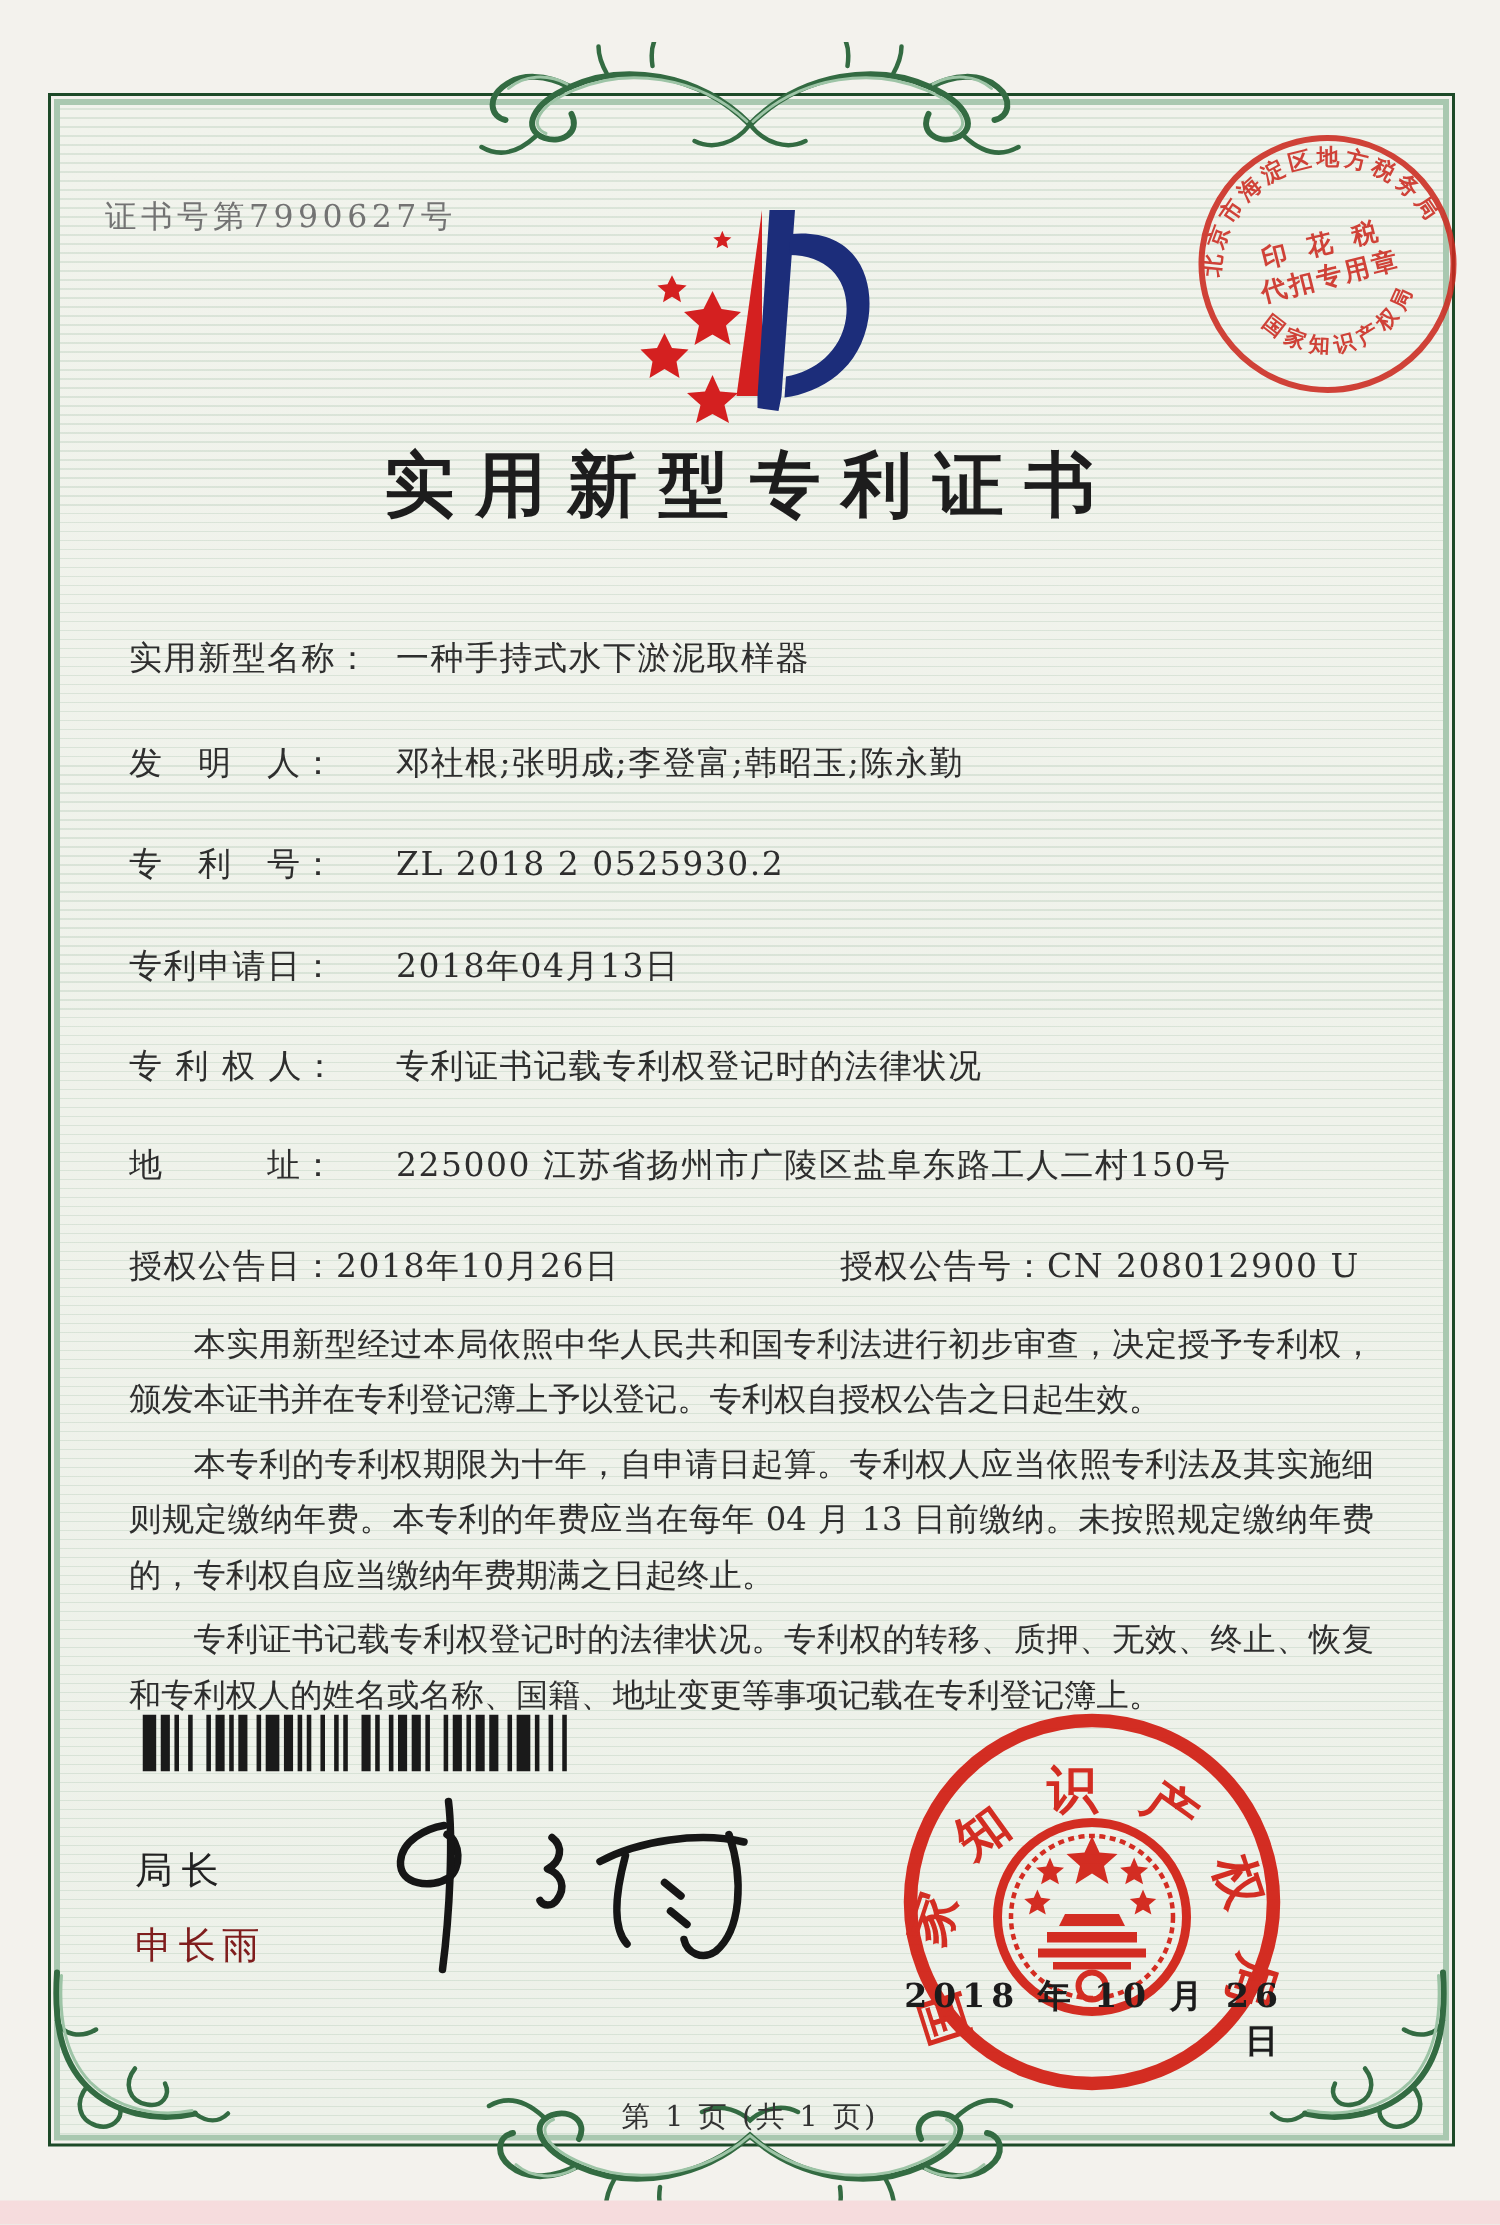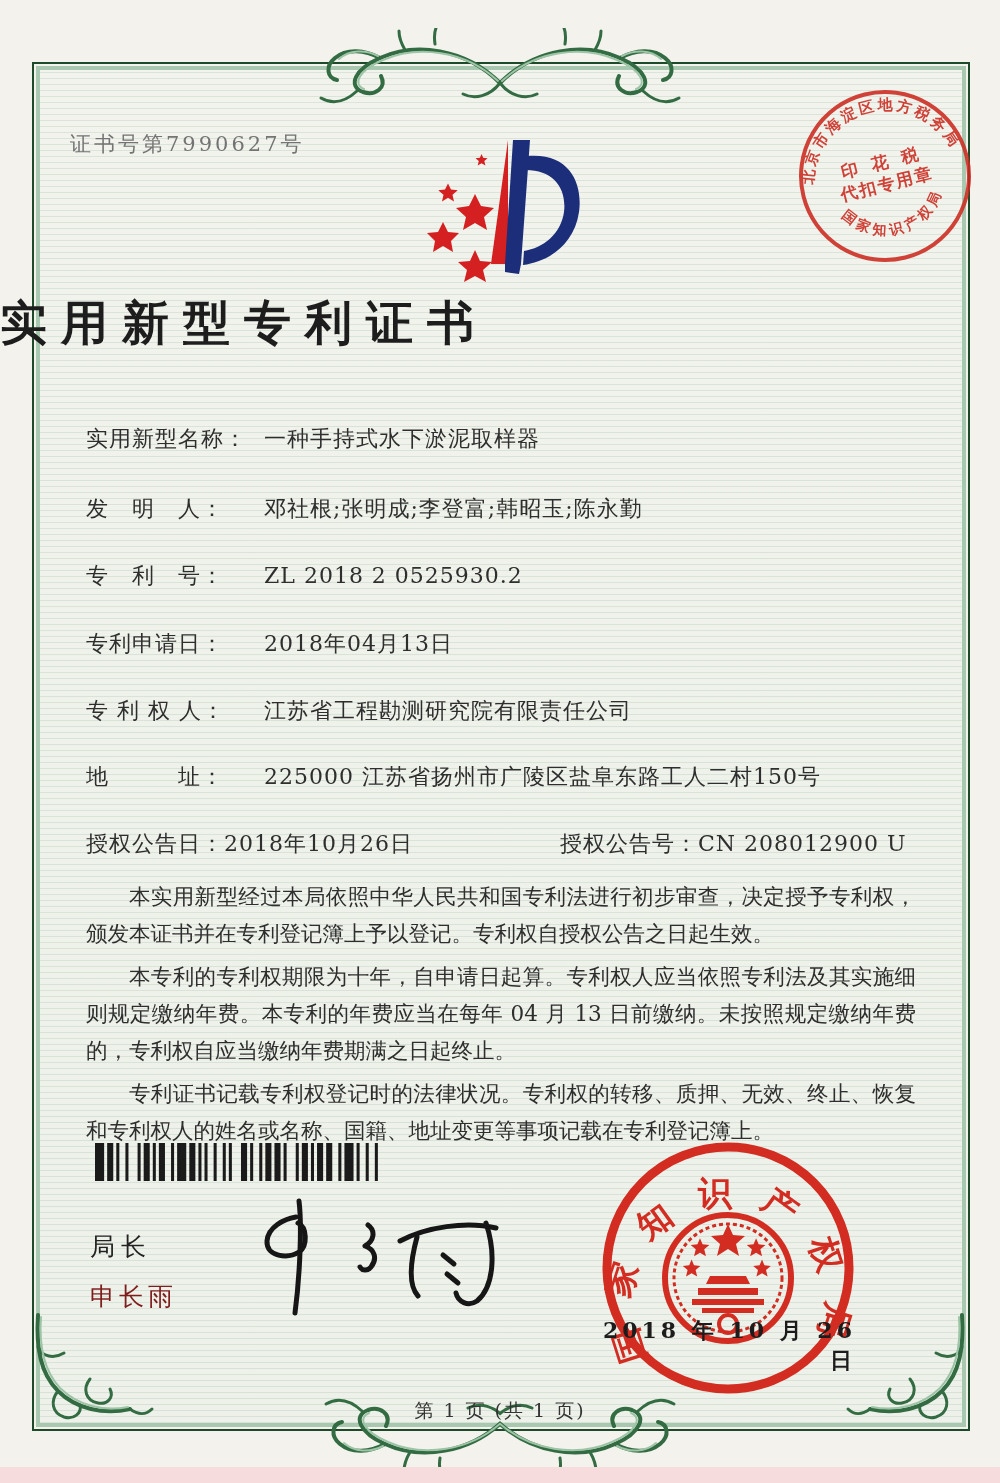--- a/index.html
+++ b/index.html
@@ -14,21 +14,21 @@
   #frame .in{position:absolute;inset:7px;border:1px solid #3f7450;}
   
   #texture{
     position:absolute;left:40px;top:70px;right:38px;bottom:60px;
     background:
       repeating-linear-gradient(0deg, rgba(128,168,138,.20) 0 1px, rgba(255,255,255,0) 1px 6px),
       linear-gradient(180deg,#f1f3ec, #edf1e9);
   }
   .abs{position:absolute;}
   #cert-no{left:70px;top:130px;font-size:21px;letter-spacing:3px;color:#737373;}
-  #title{left:0;top:292px;width:100%;text-align:left;font-size:47px;font-weight:bold;
+  #title{left:0;top:292px;width:100%;text-align:center;font-size:47px;font-weight:bold;
          letter-spacing:14px;color:#1d1d1d;}
   .row{left:86px;font-size:22px;color:#2e2e2e;letter-spacing:1px;white-space:nowrap;}
   .row .lab{display:inline-block;min-width:178px;}
   .grant2{left:560px;}
   #body-text{left:86px;top:878px;width:830px;font-size:21.5px;line-height:37px;
              text-align:justify;color:#2e2e2e;}
   #body-text p{margin:0 0 6px 0;text-indent:2em;}
   #barcode{left:95px;top:1143px;}
   #signer-title{left:90px;top:1230px;font-size:25px;letter-spacing:6px;color:#222;font-family:"DejaVu Sans","Liberation Sans",sans-serif;text-align:center;}
   #signer-name{left:90px;top:1280px;font-size:25px;letter-spacing:4px;color:#7f1d1d;font-family:"DejaVu Sans","Liberation Sans",sans-serif;}
@@ -138,21 +138,21 @@
   <div class="abs row" style="top:494px">
     <span class="lab">发　明　人：</span><span>邓社根;张明成;李登富;韩昭玉;陈永勤</span>
   </div>
   <div class="abs row" style="top:561px">
     <span class="lab">专　利　号：</span><span>ZL 2018 2 0525930.2</span>
   </div>
   <div class="abs row" style="top:629px">
     <span class="lab">专利申请日：</span><span>2018年04月13日</span>
   </div>
   <div class="abs row" style="top:696px">
-    <span class="lab">专 利 权 人：</span><span>江苏省工程勘测研究院有限责任公司</span>
+    <span class="lab">专 利 权 人：</span><span>专利证书记载专利权登记时的法律状况</span>
   </div>
   <div class="abs row" style="top:762px">
     <span class="lab">地　　　址：</span><span>225000 江苏省扬州市广陵区盐阜东路工人二村150号</span>
   </div>
   <div class="abs row" style="top:829px">
     <span>授权公告日：</span><span>2018年10月26日</span>
   </div>
   <div class="abs row grant2" style="top:829px">
     <span>授权公告号：</span><span>CN 208012900 U</span>
   </div>

